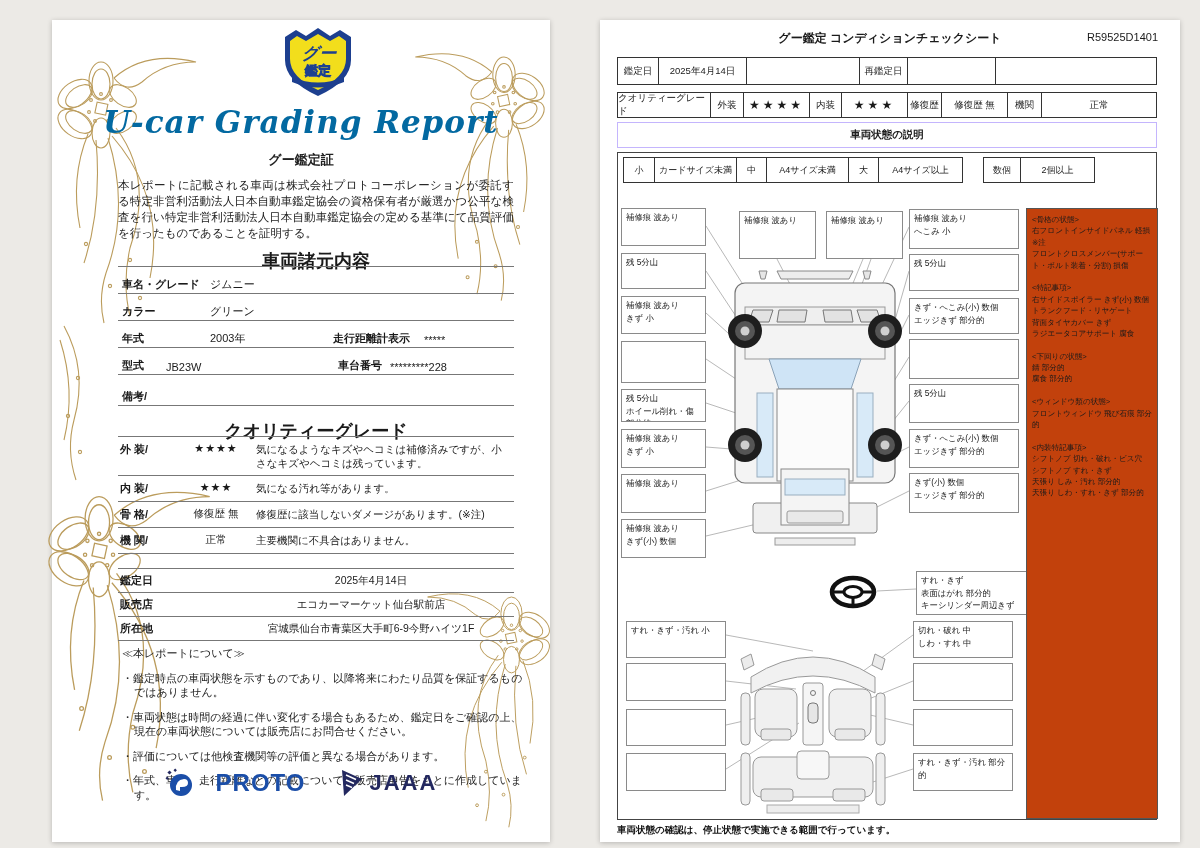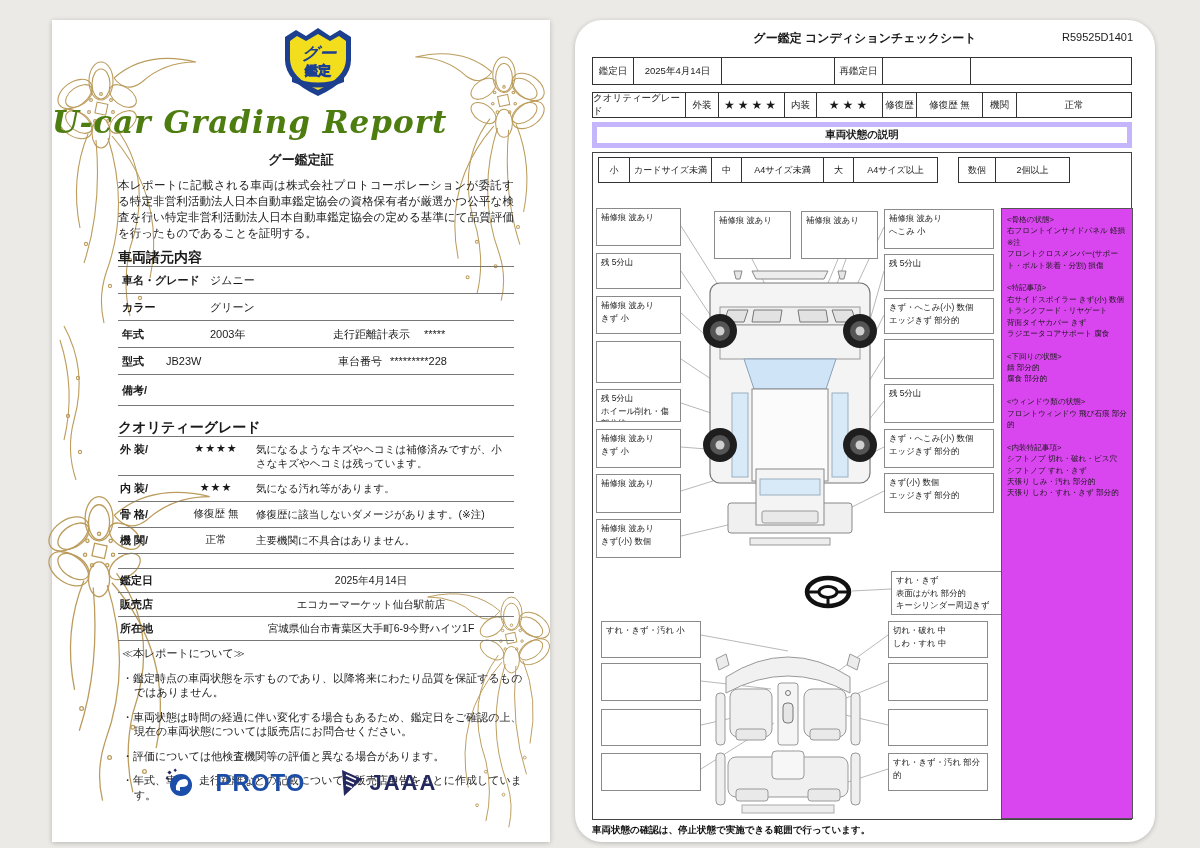--- a/index.html
+++ b/index.html
@@ -5,43 +5,43 @@
   html,body{margin:0;padding:0;}
   body{
     width:1200px;height:848px;position:relative;overflow:hidden;
     background:#eceae6;
     font-family:"Liberation Sans","DejaVu Sans",sans-serif;
     color:#1a1a1a;
     -webkit-font-smoothing:antialiased;
   }
   .page{position:absolute;background:#fff;box-shadow:0 1px 5px rgba(0,0,0,.22);}
   #page-left{left:52px;top:20px;width:498px;height:822px;}
-  #page-right{left:575px;top:20px;width:580px;height:822px;border-radius:27px;}
+  #page-right{left:600px;top:20px;width:580px;height:822px;}
 
   
   .orn{position:absolute;pointer-events:none;}
   .badge{position:absolute;left:226px;top:6px;width:80px;height:74px;}
   .gr-title{
-    position:absolute;left:0;top:84px;width:100%;text-align:left;
+    position:absolute;left:0;top:84px;width:100%;text-align:center;
     font-family:"DejaVu Serif","Liberation Serif",serif;font-style:italic;font-weight:bold;
-    font-size:31px;color:#4d7c0f;letter-spacing:1px;
+    font-size:31px;color:#0369a1;letter-spacing:1px;
   }
   .gr-sub{position:absolute;left:0;top:131px;width:100%;text-align:center;font-weight:bold;font-size:13px;color:#222;}
   .intro{
     position:absolute;left:66px;top:158px;width:396px;
     font-family:"Liberation Serif","DejaVu Serif",serif;font-size:11.5px;line-height:1.38;color:#222;
     text-align:justify;
   }
-  .sec-head{position:absolute;width:396px;left:66px;text-align:left;font-weight:bold;font-size:14px;}
+  .sec-head{position:absolute;width:396px;left:66px;text-align:center;font-weight:bold;font-size:18px;}
   .spec{position:absolute;left:66px;top:246px;width:396px;font-size:11px;}
-  .spec-row{display:flex;align-items:center;border-bottom:1px solid #777;min-height:24px;padding:1px 4px;}
+  .spec-row{display:flex;align-items:flex-end;border-bottom:1px solid #777;min-height:24px;padding:1px 4px;}
   .spec-row:first-child{border-top:1px solid #777;}
   .spec-row .lbl{font-weight:bold;width:86px;flex:none;}
   .spec-row .val{margin-left:2px;}
-  .spec-row .lbl2{font-weight:normal;margin-left:auto;margin-right:14px;}
+  .spec-row .lbl2{font-weight:bold;margin-left:auto;margin-right:14px;}
   .spec-row .val2{width:86px;flex:none;}
   .grade{position:absolute;left:66px;top:416px;width:396px;font-size:11px;}
   .grade-row{display:flex;border-bottom:1px solid #777;padding:5px 2px;}
   .grade-row:first-child{border-top:1px solid #777;}
   .grade-row .glbl{font-weight:bold;width:56px;flex:none;}
   .grade-row .gval{width:80px;flex:none;text-align:center;letter-spacing:1px;}
   .grade-row .gdesc{flex:1;font-size:10.5px;line-height:1.35;}
   .info{position:absolute;left:66px;top:548px;width:396px;font-size:11px;}
   .info-row{display:flex;align-items:center;border-bottom:1px solid #777;min-height:23px;padding:0 2px;}
   .info-row:first-child{border-top:1px solid #777;}
@@ -59,33 +59,33 @@
   
   .rp-head{position:absolute;left:0;top:10px;width:100%;height:18px;}
   .rp-title{position:absolute;left:0;width:100%;text-align:center;font-weight:bold;font-size:12px;}
   .rp-no{position:absolute;right:22px;top:1px;font-size:11px;}
   .tbl{position:absolute;left:17px;width:540px;display:flex;border:1px solid #333;box-sizing:border-box;font-size:9.5px;}
   .tbl .cell{border-left:1px solid #333;display:flex;align-items:center;justify-content:center;box-sizing:border-box;}
   .tbl .cell:first-child{border-left:none;}
   #tbl-date{top:37px;height:28px;}
   #tbl-grade{top:72px;height:26px;}
   .stars{font-size:12px;letter-spacing:3px;}
-  .sec-bar{position:absolute;left:17px;top:102px;width:540px;height:26px;border:5px solid #c4b5fd;box-sizing:border-box;
+  .sec-bar{position:absolute;left:17px;top:102px;width:540px;height:26px;border:1px solid #c4b5fd;box-sizing:border-box;
     display:flex;align-items:center;justify-content:center;font-weight:bold;font-size:10.5px;}
   .bigbox{position:absolute;left:17px;top:132px;width:540px;height:668px;border:1.2px solid #444;box-sizing:border-box;background:#fff;}
   .legend{position:absolute;display:flex;border:1px solid #333;font-size:9px;height:26px;box-sizing:border-box;}
   .legend .cell{border-left:1px solid #333;display:flex;align-items:center;justify-content:center;box-sizing:border-box;}
   .legend .cell:first-child{border-left:none;}
   .tirenote{position:absolute;left:6px;top:36px;font-size:8.2px;line-height:1.45;color:#111;}
   .abox{
     position:absolute;border:1px solid #8a8a8a;background:#fff;
     font-size:8.4px;line-height:1.5;padding:2px 4px;white-space:pre-line;box-sizing:border-box;overflow:hidden;
   }
   .sumbox{
-    position:absolute;left:408px;top:55px;width:132px;height:611px;border:1px solid #555;background:#d946ef;
+    position:absolute;left:408px;top:55px;width:132px;height:611px;border:1px solid #555;background:#c2410c;
     font-size:7.6px;line-height:1.5;padding:5px 5px;white-space:pre-line;box-sizing:border-box;
   }
   .footnote{position:absolute;left:17px;top:804px;font-size:9.5px;font-weight:bold;color:#111;}
   .leader{position:absolute;left:0;top:0;pointer-events:none;}
 </style>
 </head>
 <body>
 
 <svg width="0" height="0" style="position:absolute" aria-hidden="true">
   <defs>

